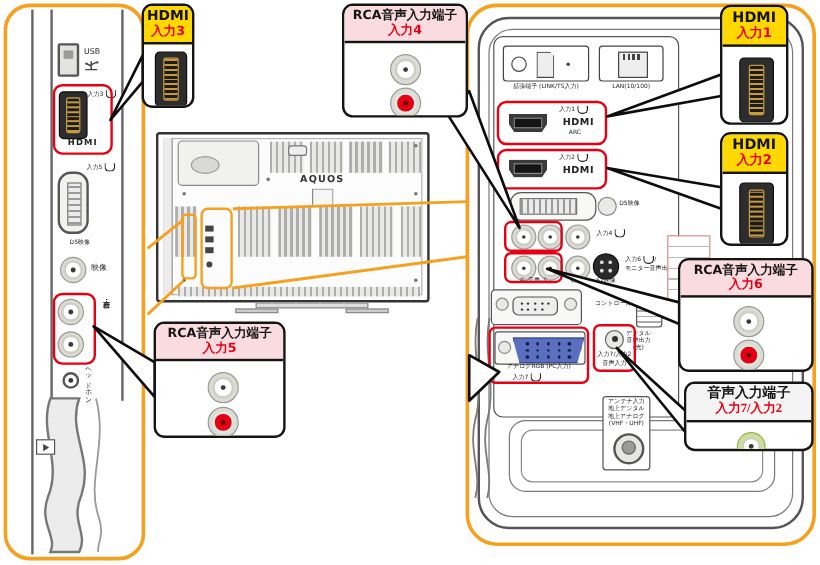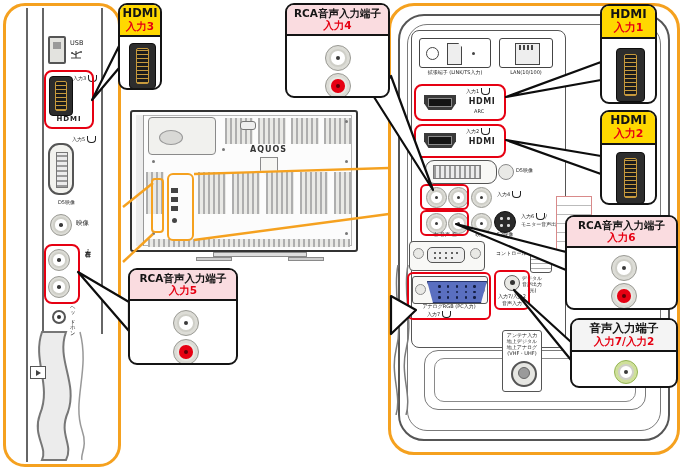--- a/index.html
+++ b/index.html
@@ -389,21 +389,21 @@
           <div></div>
         </div>
       </div>
     <div class="rca red" style="left:44px;top:66px;width:24px;height:24px;">
         <div>
           <div></div>
         </div>
       </div>
   </div>
 
-  <div class="co" style="left:570px;top:318px;width:108px;height:70px;">
+  <div class="co" style="left:570px;top:318px;width:108px;height:58px;font-family:Liberation Serif, serif;">
     <div class="hd" style="background:#F4F4F4;">
       <span class="t" style="font-size:11.5px;">音声入力端子</span>
       <span class="in" style="font-size:10.5px;">入力7/入力2</span>
     </div>
     <div class="rca green" style="left:42px;top:40px;width:22px;height:22px;">
         <div>
           <div></div>
         </div>
       </div>
   </div>

